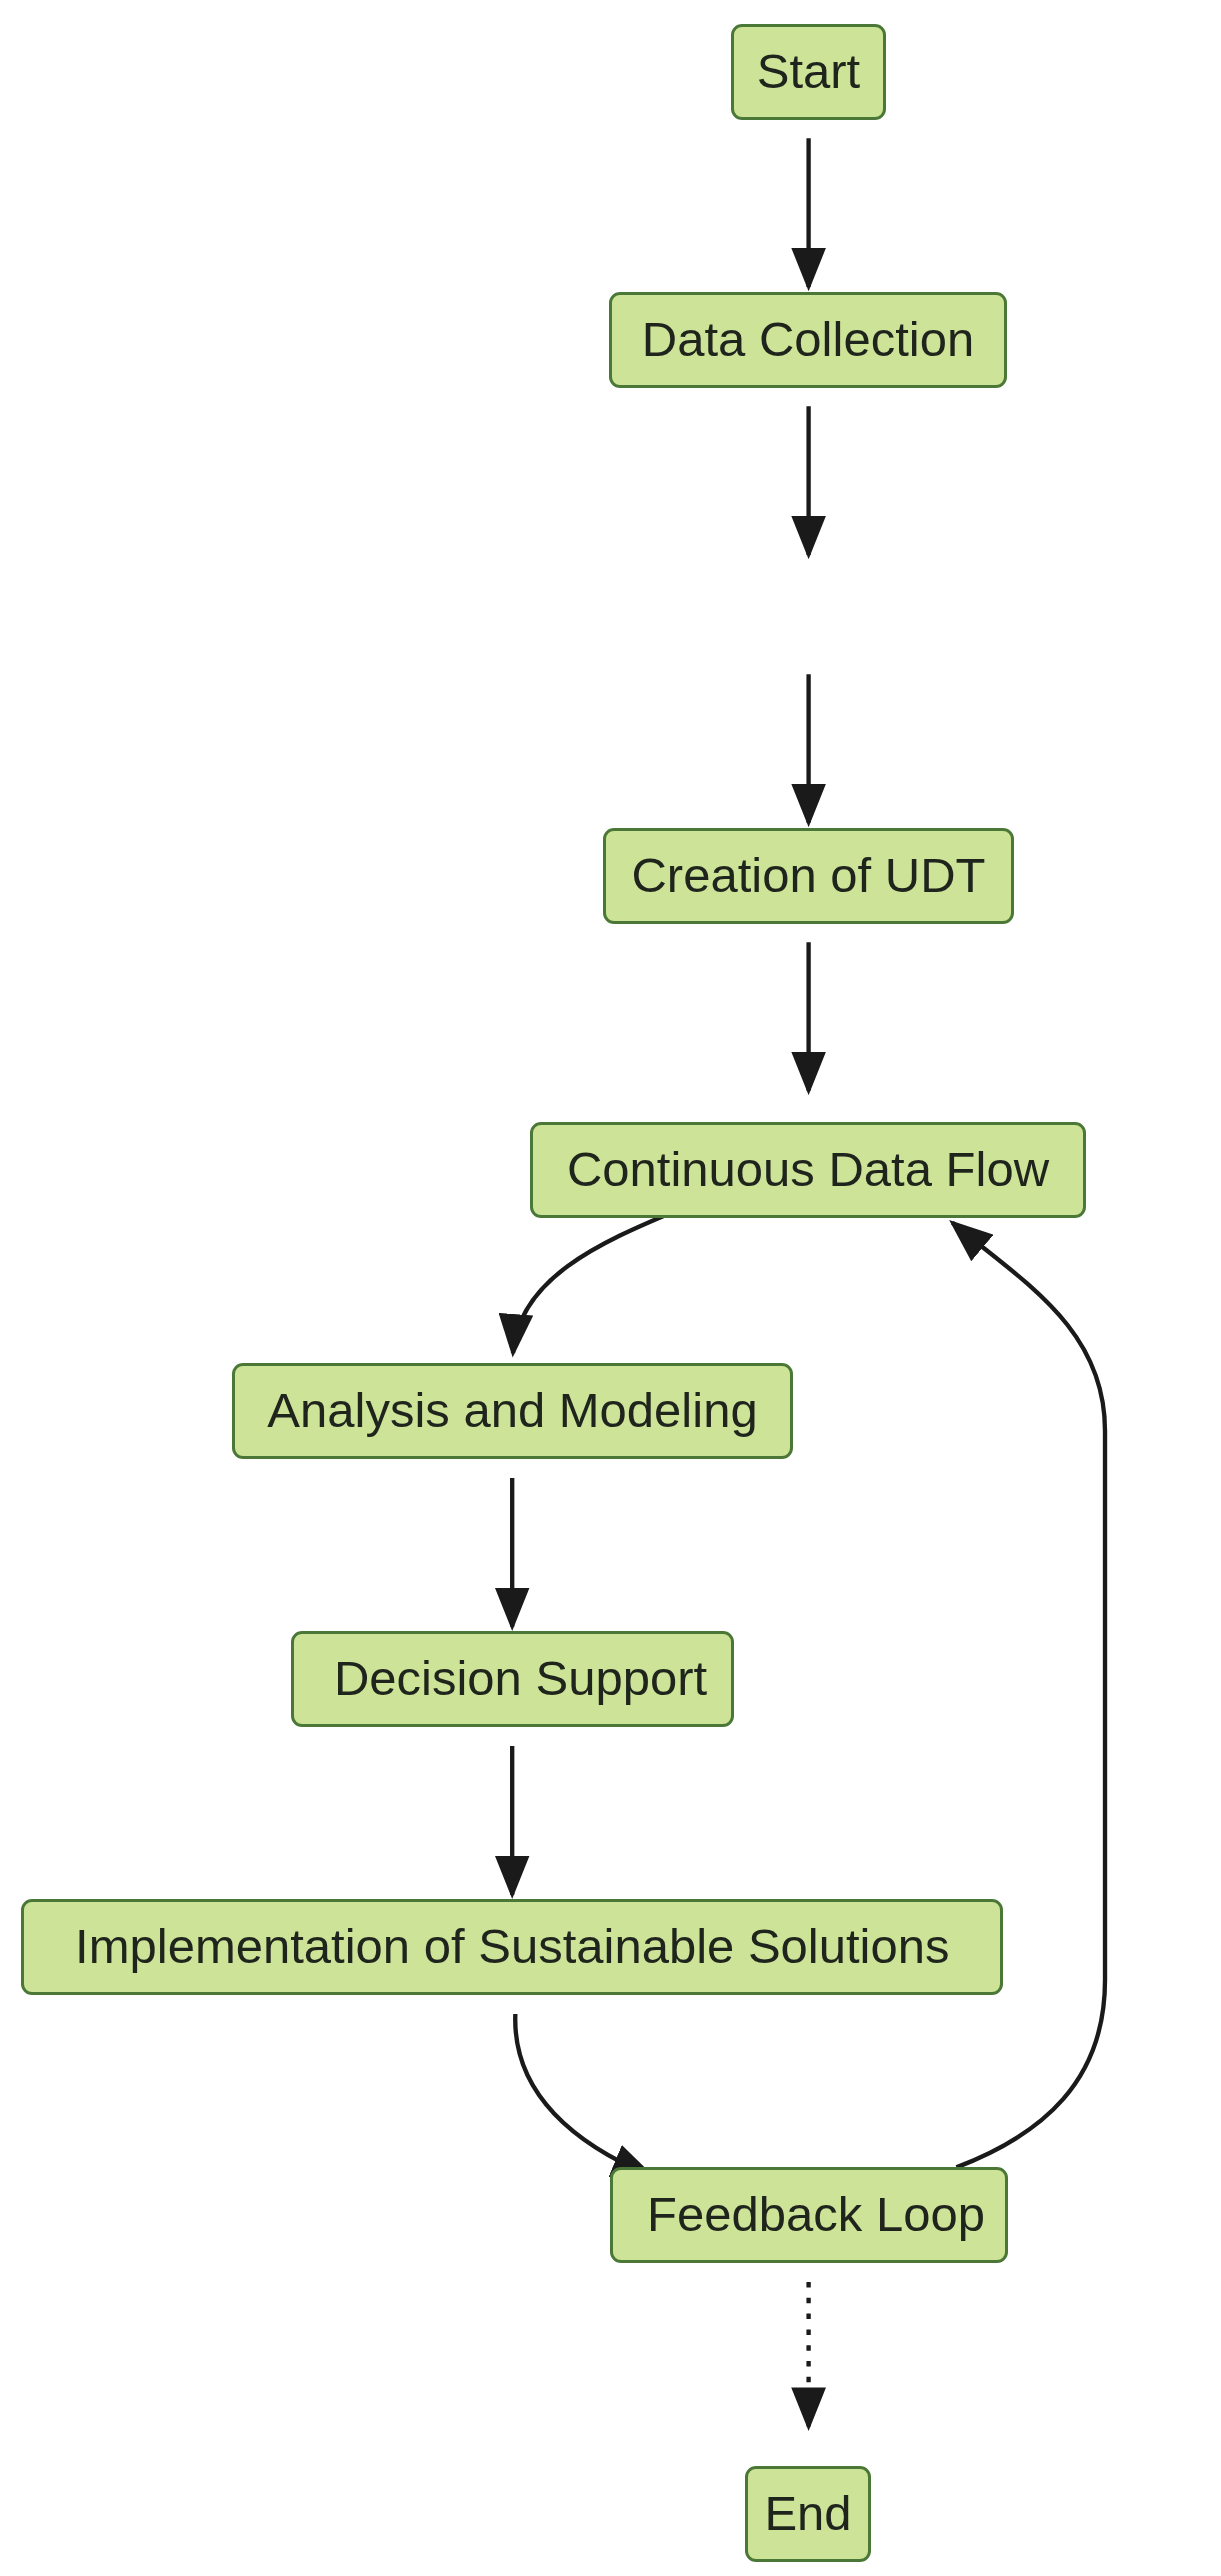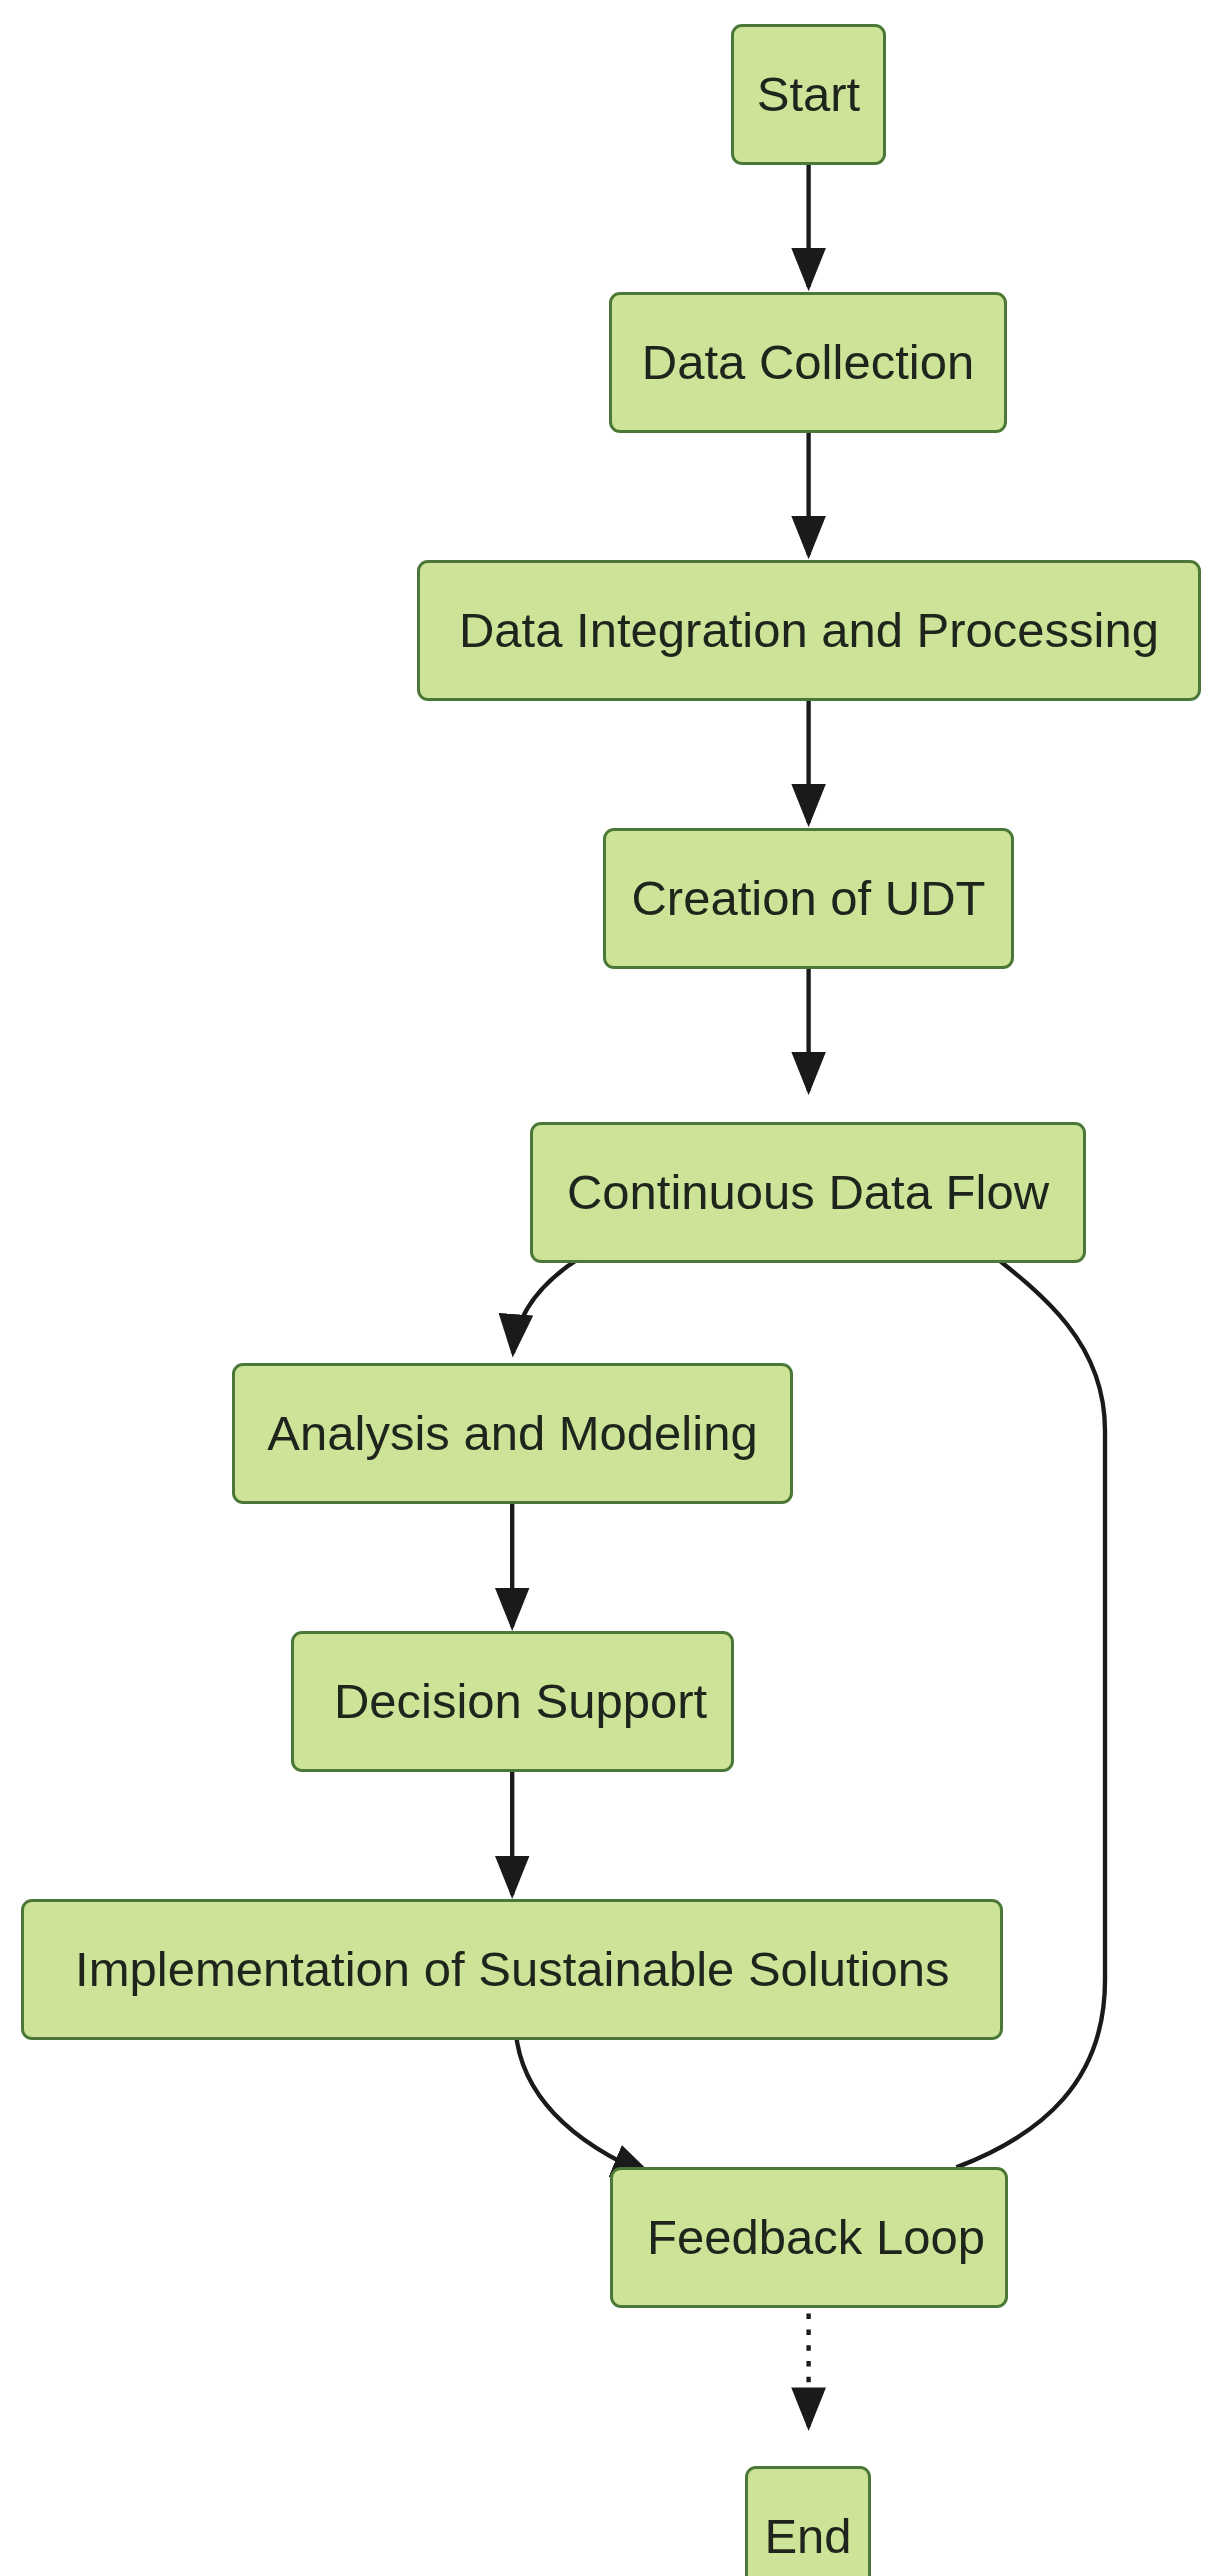--- a/index.html
+++ b/index.html
@@ -23,21 +23,21 @@
     stroke: currentColor;
     stroke-width: 5.5;
     stroke-linejoin: round;
   }
   #edges path.dotted {
     stroke-dasharray: 7 13;
   }
   .node {
     position: absolute;
     box-sizing: border-box;
-    height: 141px;
+    height: 96px;
     background: var(--node-fill, #cde498);
     border: 3.2px solid var(--node-stroke, #4b7836);
     border-radius: 11px;
     display: flex;
     align-items: center;
     justify-content: center;
     font-size: 49px;
     line-height: 1.1;
     color: var(--text-color, #1f241c);
     white-space: nowrap;
@@ -65,21 +65,20 @@
     <path class="edge" marker-end="url(#arrow)" d="M 648 2209 L 648 2397"></path>
     <path class="edge" marker-end="url(#arrow)" d="M 652 2548 C 648 2650, 730 2714, 824 2753"></path>
     <path class="edge" marker-end="url(#arrow)" d="M 1210 2742 C 1320 2700, 1398 2632, 1398 2505 L 1398 1810 C 1398 1680, 1292 1620, 1205 1547"></path>
     <path class="edge dotted" marker-end="url(#arrow)" d="M 1023 2887 L 1023 3070"></path>
   </svg>
 
   <div class="node" style="left:731px; top:24px; width:155px;">Start</div>
 
   <div class="node" style="left:609px; top:292px; width:398px;">Data Collection</div>
 
-  <div class="node" style="left:417px; top:560px; width:784px;">Data Integration and Processing</div>
 
   <div class="node" style="left:603px; top:828px; width:411px;">Creation of UDT</div>
 
   <div class="node" style="left:530px; top:1096px; width:556px;margin-top:26px;">Continuous Data Flow</div>
 
   <div class="node" style="left:232px; top:1363px; width:561px;">Analysis and Modeling</div>
 
   <div class="node" style="left:291px; top:1631px; width:443px;padding-left:16px;">Decision Support</div>
 
   <div class="node" style="left:21.3px; top:1899px; width:982px;">Implementation of Sustainable Solutions</div>

